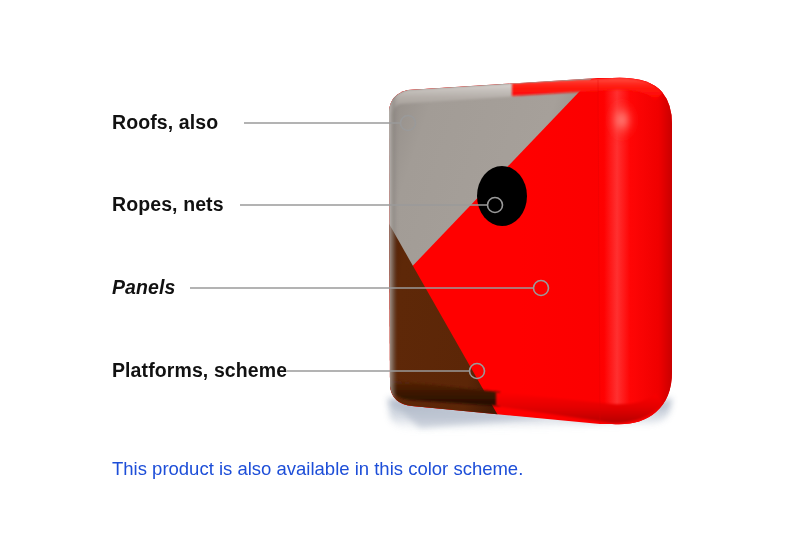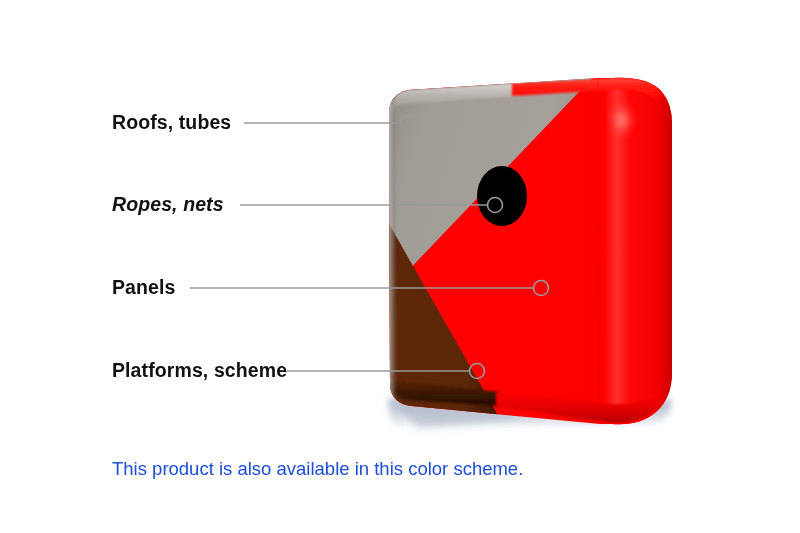--- a/index.html
+++ b/index.html
@@ -21,22 +21,22 @@
     position: absolute;
     font-family: "Liberation Sans", sans-serif;
     font-weight: bold;
     font-size: 19.5px;
     color: #111111;
     white-space: nowrap;
     letter-spacing: 0.1px;
     line-height: 1;
   }
   #label-roofs     { left: 112px; top: 113px; }
-  #label-ropes     { left: 112px; top: 195px; font-style: italic; }
-  #label-panels    { left: 112px; top: 278px; }
+  #label-ropes     { left: 112px; top: 195px; }
+  #label-panels    { left: 112px; top: 278px; font-style: italic; }
   #label-platforms { left: 112px; top: 361px; }
 
   
   #caption {
     position: absolute;
     left: 112px;
     top: 458px;
     font-family: "Liberation Sans", sans-serif;
     font-weight: normal;
     font-size: 18.5px;
@@ -240,21 +240,21 @@
         <circle cx="408" cy="123" r="7.5" fill="none" stroke="#9a9a9a" stroke-width="1.6"></circle>
         <line x1="240" y1="205" x2="487" y2="205" stroke="#9a9a9a" stroke-width="1.6"></line>
         <circle cx="495" cy="205" r="7.5" fill="none" stroke="#9a9a9a" stroke-width="1.6"></circle>
         <line x1="190" y1="288" x2="533" y2="288" stroke="#9a9a9a" stroke-width="1.6"></line>
         <circle cx="541" cy="288" r="7.5" fill="none" stroke="#9a9a9a" stroke-width="1.6"></circle>
         <line x1="287" y1="371" x2="469" y2="371" stroke="#9a9a9a" stroke-width="1.6"></line>
         <circle cx="477" cy="371" r="7.5" fill="none" stroke="#9a9a9a" stroke-width="1.6"></circle>
       </g>
   </svg>
 
-  <div class="callout-label" id="label-roofs">Roofs, tubes</div>
+  <div class="callout-label" id="label-roofs">Roofs, also</div>
 
   <div class="callout-label" id="label-ropes">Ropes, nets</div>
 
   <div class="callout-label" id="label-panels">Panels</div>
 
   <div class="callout-label" id="label-platforms">Platforms, scheme</div>
 
   <div id="caption">This product is also available in this color scheme.</div>
 
 </div>

